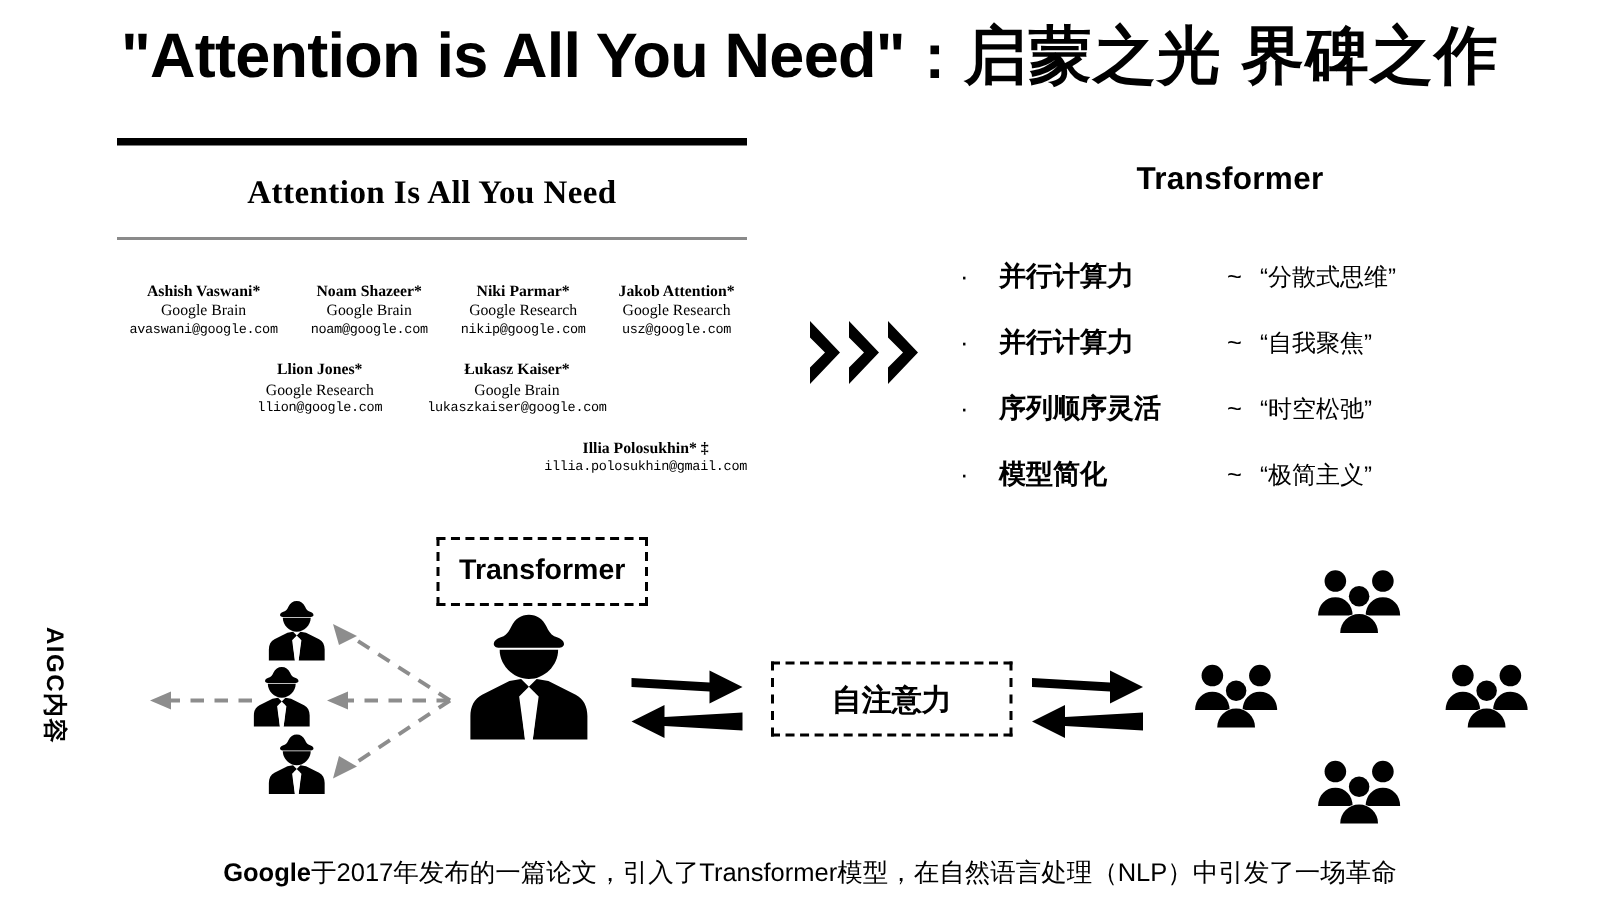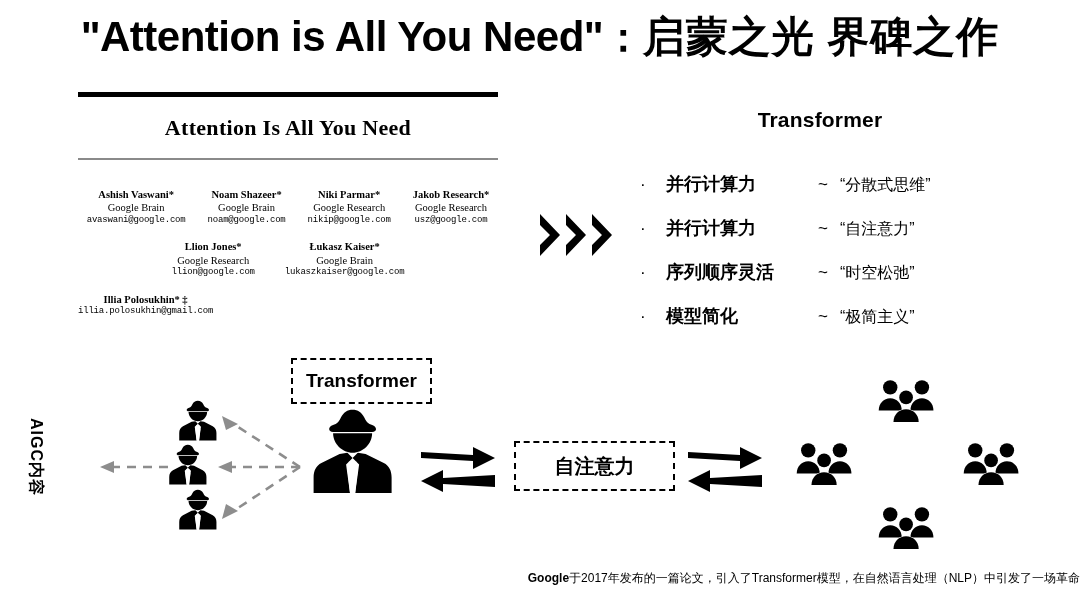--- a/index.html
+++ b/index.html
@@ -28,21 +28,21 @@
     font-family:"Liberation Serif","DejaVu Serif",serif;
     font-weight:bold;font-size:22px;text-align:center;
     margin-top:18px;letter-spacing:.3px;
   }
   .rule-bot{height:2px;background:#8a8a8a;width:420px;margin-top:17px;}
 
   .authors{margin-top:28px;}
   .arow{display:flex;justify-content:center;}
   .arow.r1{gap:22px;}
   .arow.r2{gap:30px;margin-top:14px;}
-  .arow.r3{margin-top:14px;justify-content:flex-start;}
+  .arow.r3{margin-top:14px;justify-content:flex-end;}
   .author{text-align:center;line-height:1.28;}
   .a-name{
     font-family:"Liberation Serif","DejaVu Serif",serif;
     font-weight:bold;font-size:10.5px;white-space:nowrap;
   }
   .a-aff{
     font-family:"Liberation Serif","DejaVu Serif",serif;
     font-size:10.5px;white-space:nowrap;
   }
   .a-mail{
@@ -79,22 +79,22 @@
     transform:rotate(90deg);transform-origin:left top;
     font-weight:bold;font-size:16px;white-space:nowrap;
     letter-spacing:1px;
   }
 
   svg.layer{position:absolute;left:0;top:0;width:1080px;height:608px;
             pointer-events:none;}
 
   
   .caption{
-    position:absolute;left:0;top:570px;width:1080px;text-align:right;
-    font-size:12px;white-space:nowrap;
+    position:absolute;left:0;top:570px;width:1080px;text-align:center;
+    font-size:17px;white-space:nowrap;
   }
   .caption b{font-weight:bold;}
 </style>
 </head>
 <body>
 
 <div class="slide">
 
   <div class="title">
     <span class="t-en">"Attention is All You Need"</span><span class="t-colon">：</span><span class="t-cn">启蒙之光  界碑之作</span>
@@ -116,21 +116,21 @@
           <div class="a-name">Noam Shazeer*</div>
           <div class="a-aff">Google Brain</div>
           <div class="a-mail">noam@google.com</div>
         </div>
         <div class="author">
           <div class="a-name">Niki Parmar*</div>
           <div class="a-aff">Google Research</div>
           <div class="a-mail">nikip@google.com</div>
         </div>
         <div class="author">
-          <div class="a-name">Jakob Research*</div>
+          <div class="a-name">Jakob Attention*</div>
           <div class="a-aff">Google Research</div>
           <div class="a-mail">usz@google.com</div>
         </div>
       </div>
 
       <div class="arow r2">
         <div class="author">
           <div class="a-name">Llion Jones*</div>
           <div class="a-aff">Google Research</div>
           <div class="a-mail">llion@google.com</div>
@@ -169,21 +169,21 @@
     <div class="bullet">
       <span class="b-dot">·</span>
       <span class="b-key">并行计算力</span>
       <span class="b-tilde">~</span>
       <span class="b-val">“分散式思维”</span>
     </div>
     <div class="bullet">
       <span class="b-dot">·</span>
       <span class="b-key">并行计算力</span>
       <span class="b-tilde">~</span>
-      <span class="b-val">“自注意力”</span>
+      <span class="b-val">“自我聚焦”</span>
     </div>
     <div class="bullet">
       <span class="b-dot">·</span>
       <span class="b-key">序列顺序灵活</span>
       <span class="b-tilde">~</span>
       <span class="b-val">“时空松弛”</span>
     </div>
     <div class="bullet">
       <span class="b-dot">·</span>
       <span class="b-key">模型简化</span>

